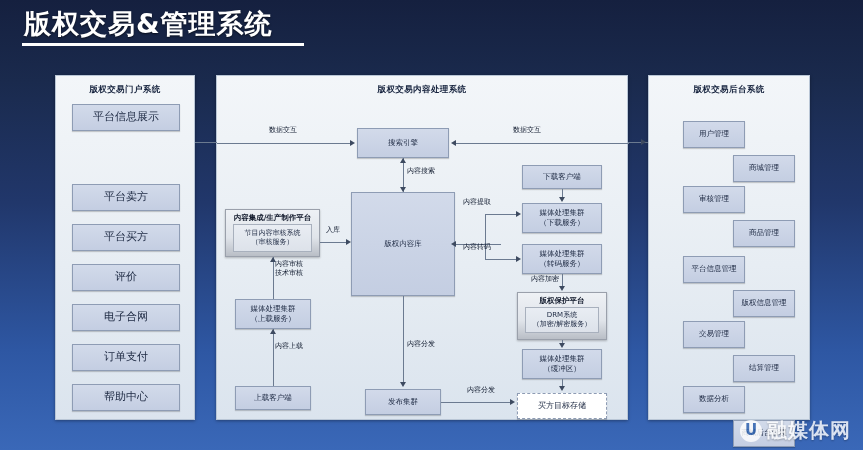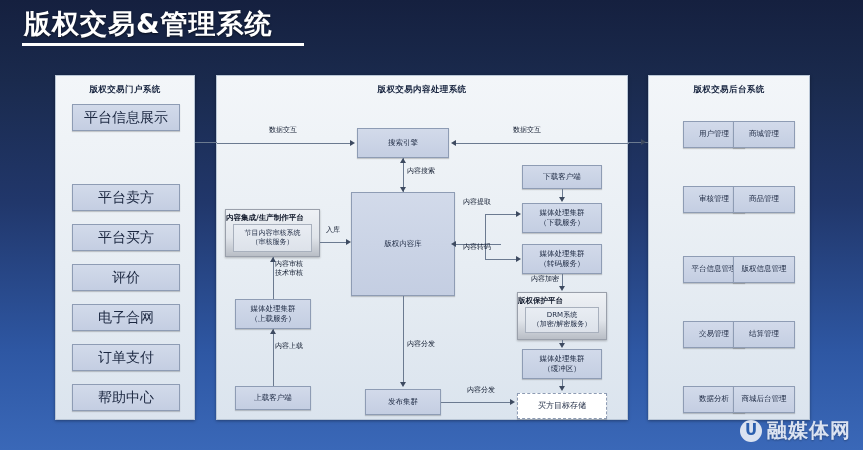--- a/index.html
+++ b/index.html
@@ -70,41 +70,41 @@
   }
   .node.dashed {
     background: #ffffff;
     border: 1px dashed #8e9cb4;
     font-size: 8px;
   }
 
   
   .lbtn {
     left: 16px; width: 108px; height: 27px;
-    font-size: 14px;
+    font-size: 11px;
   }
   
   .rbtn {
     width: 62px; height: 27px;
     font-size: 7.5px;
   }
   .rcol-a { left: 14px; margin-left: 20px; }
-  .rcol-b { left: 84px; }
+  .rcol-b { left: 84px; margin-top: 34px; }
 
   
   .group {
     position: absolute;
     background: linear-gradient(to bottom, #eef1f5 0%, #e0e4ea 60%, #b9bec6 100%);
     border: 1px solid #9aa0ab;
     box-shadow: 0 1px 2px rgba(0,0,0,.25);
   }
   .group-title {
     position: absolute;
     left: 0; right: 0; top: 3px;
-    text-align: left;
+    text-align: center;
     font-size: 7.5px;
     font-weight: bold;
     color: #121a2c;
   }
   .group-inner {
     position: absolute;
     left: 7px; right: 7px;
     background: linear-gradient(to bottom, #e9edf3 0%, #dde2ea 100%);
     border: 1px solid #a8b0bd;
     display: flex; align-items: center; justify-content: center;

